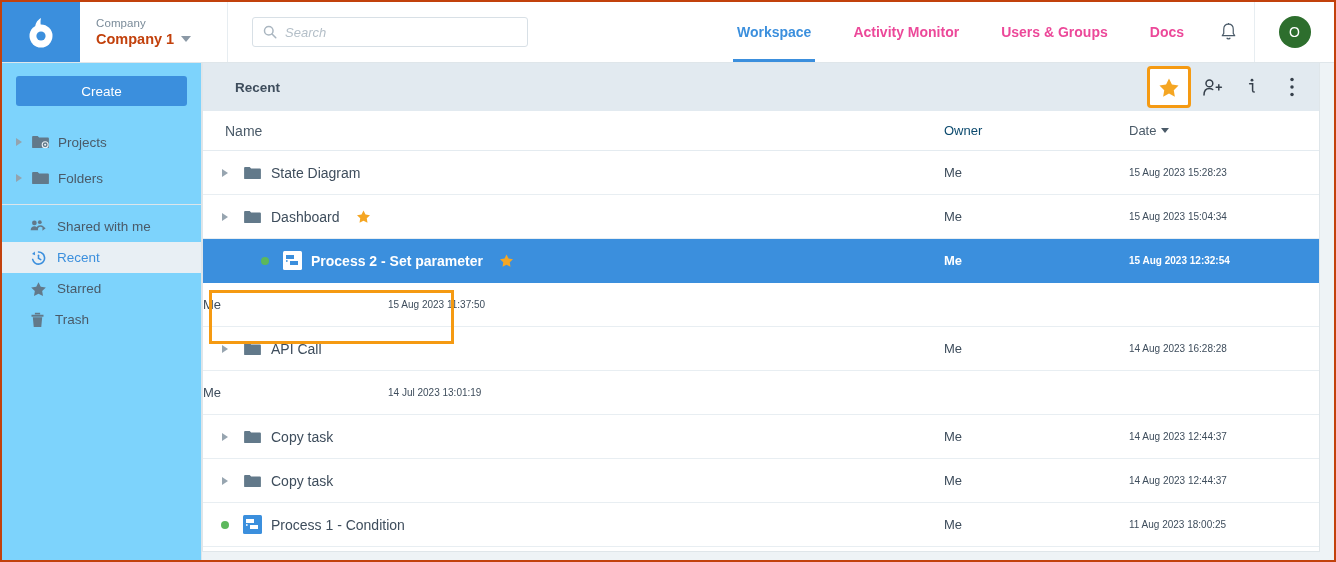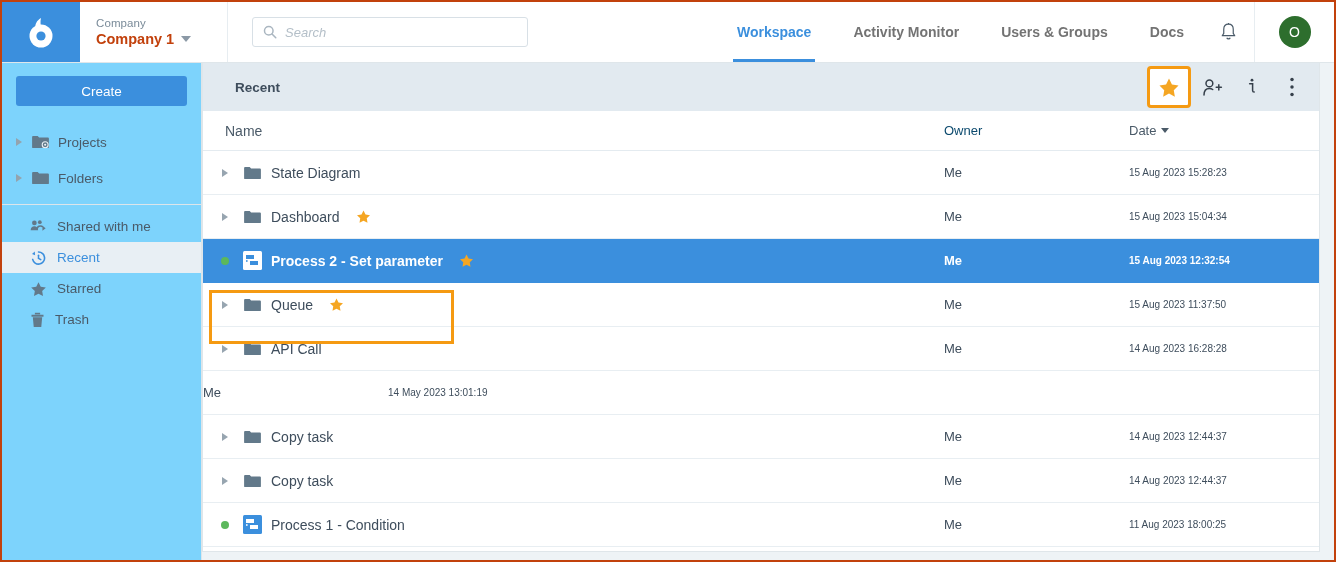--- a/index.html
+++ b/index.html
@@ -56,21 +56,21 @@
     padding: 0 10px;
   }
   .search-ph { font-size: 13px; color: #b4bfc8; font-style: italic; }
   .nav {
     flex: 1; display: flex; align-items: stretch; justify-content: flex-end;
     gap: 0px; padding-right: 0px;
   }
   .nav-item {
     display: flex; align-items: center; position: relative;
     padding: 0 21px;
-    font-size: 14px; font-weight: bold; color: #737373;
+    font-size: 14px; font-weight: bold; color: #ec4899;
     cursor: pointer; white-space: nowrap;
   }
   .nav-item.active { color: #3b8fdd; }
   .nav-item.active::after {
     content: ""; position: absolute; left: 17px; right: 17px; bottom: 0;
     height: 3px; background: #3b8fdd;
   }
   .bell-wrap { display: flex; align-items: center; padding: 0 16px 0 14px; cursor: pointer;}
   .avatar-wrap {
     width: 80px; display: flex; align-items: center; justify-content: center;
@@ -158,21 +158,21 @@
     border-left: 4px solid transparent; border-right: 4px solid transparent;
     border-top: 5px solid #4a5a68;
   }
 
   .rows { flex: 1; overflow: hidden; }
   .row {
     height: 44px; display: flex; align-items: center;
     border-bottom: 1px solid #e8eef2; background: #fff;
     cursor: pointer;
   }
-  .row.selected { background: #3b8fdd; border-bottom-color: #3b8fdd; }
+  .row.selected { background: #3b8fdd; border-bottom-color: #3b8fdd; padding-left: 40px; }
   .row .c-name {
     flex: 1; display: flex; align-items: center; padding-left: 14px; gap: 8px; min-width: 0;
   }
   .row .c-owner { width: 185px; font-size: 13px; color: #3e4d5c; }
   .row .c-date { width: 190px; font-size: 10px; color: #3e4d5c; }
   .row.selected .c-owner, .row.selected .c-date { color: #fff; font-weight: bold; }
   .row-arrow {
     width: 16px; display: flex; align-items: center; justify-content: center;
   }
   .row-arrow i {
@@ -414,57 +414,41 @@
                 <span class="row-star">
                   <svg width="15" height="15" viewBox="0 0 18 17">
                     <path d="M9 1.2 L11.4 6.1 L16.8 6.9 L12.9 10.7 L13.8 16 L9 13.5 L4.2 16 L5.1 10.7 L1.2 6.9 L6.6 6.1 Z" fill="#f5a623"></path>
                   </svg>
                 </span>
               </div>
               <div class="c-owner">Me</div>
               <div class="c-date">15 Aug 2023 12:32:54</div>
             </div>
             <div class="row">
+              <div class="c-owner">Me</div>
+              <div class="c-date">15 Aug 2023 11:37:50</div>
+            </div>
+            <div class="row">
               <div class="c-name">
                 <span class="row-arrow">
                   <i></i>
                 </span>
                 <span class="icon-slot">
                   <svg width="17" height="14" viewBox="0 0 18 15">
                     <path d="M0 2.2 a1 1 0 0 1 1-1 h5 l1.5 1.6 H17 a1 1 0 0 1 1 1 V13 a1 1 0 0 1 -1 1 H1 a1 1 0 0 1 -1 -1 Z" fill="#62798a"></path>
                   </svg>
                 </span>
-                <span class="row-label">Queue</span>
-                <span class="row-star">
-                  <svg width="15" height="15" viewBox="0 0 18 17">
-                    <path d="M9 1.2 L11.4 6.1 L16.8 6.9 L12.9 10.7 L13.8 16 L9 13.5 L4.2 16 L5.1 10.7 L1.2 6.9 L6.6 6.1 Z" fill="#f5a623"></path>
-                  </svg>
-                </span>
-              </div>
-              <div class="c-owner">Me</div>
-              <div class="c-date">15 Aug 2023 11:37:50</div>
-            </div>
-            <div class="row">
-              <div class="c-name">
-                <span class="row-arrow">
-                  <i></i>
-                </span>
-                <span class="icon-slot">
-                  <svg width="17" height="14" viewBox="0 0 18 15">
-                    <path d="M0 2.2 a1 1 0 0 1 1-1 h5 l1.5 1.6 H17 a1 1 0 0 1 1 1 V13 a1 1 0 0 1 -1 1 H1 a1 1 0 0 1 -1 -1 Z" fill="#62798a"></path>
-                  </svg>
-                </span>
                 <span class="row-label">API Call</span>
               </div>
               <div class="c-owner">Me</div>
               <div class="c-date">14 Aug 2023 16:28:28</div>
             </div>
             <div class="row">
               <div class="c-owner">Me</div>
-              <div class="c-date">14 May 2023 13:01:19</div>
+              <div class="c-date">14 Jul 2023 13:01:19</div>
             </div>
             <div class="row">
               <div class="c-name">
                 <span class="row-arrow">
                   <i></i>
                 </span>
                 <span class="icon-slot">
                   <svg width="17" height="14" viewBox="0 0 18 15">
                     <path d="M0 2.2 a1 1 0 0 1 1-1 h5 l1.5 1.6 H17 a1 1 0 0 1 1 1 V13 a1 1 0 0 1 -1 1 H1 a1 1 0 0 1 -1 -1 Z" fill="#62798a"></path>
                   </svg>

